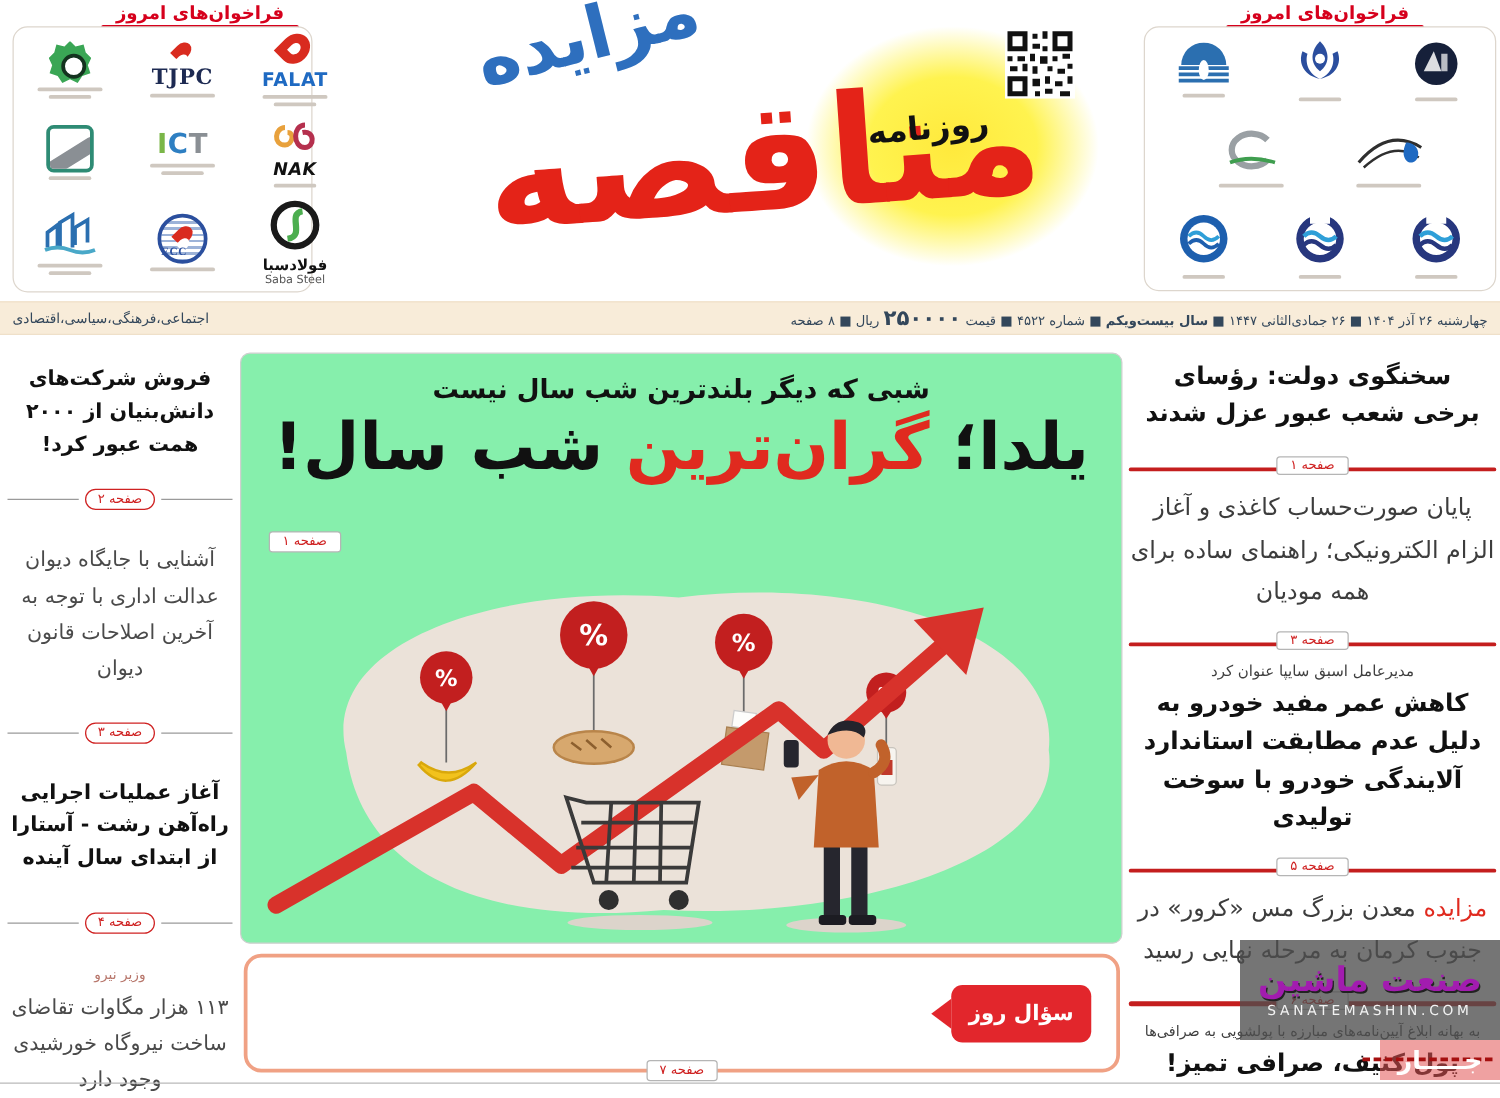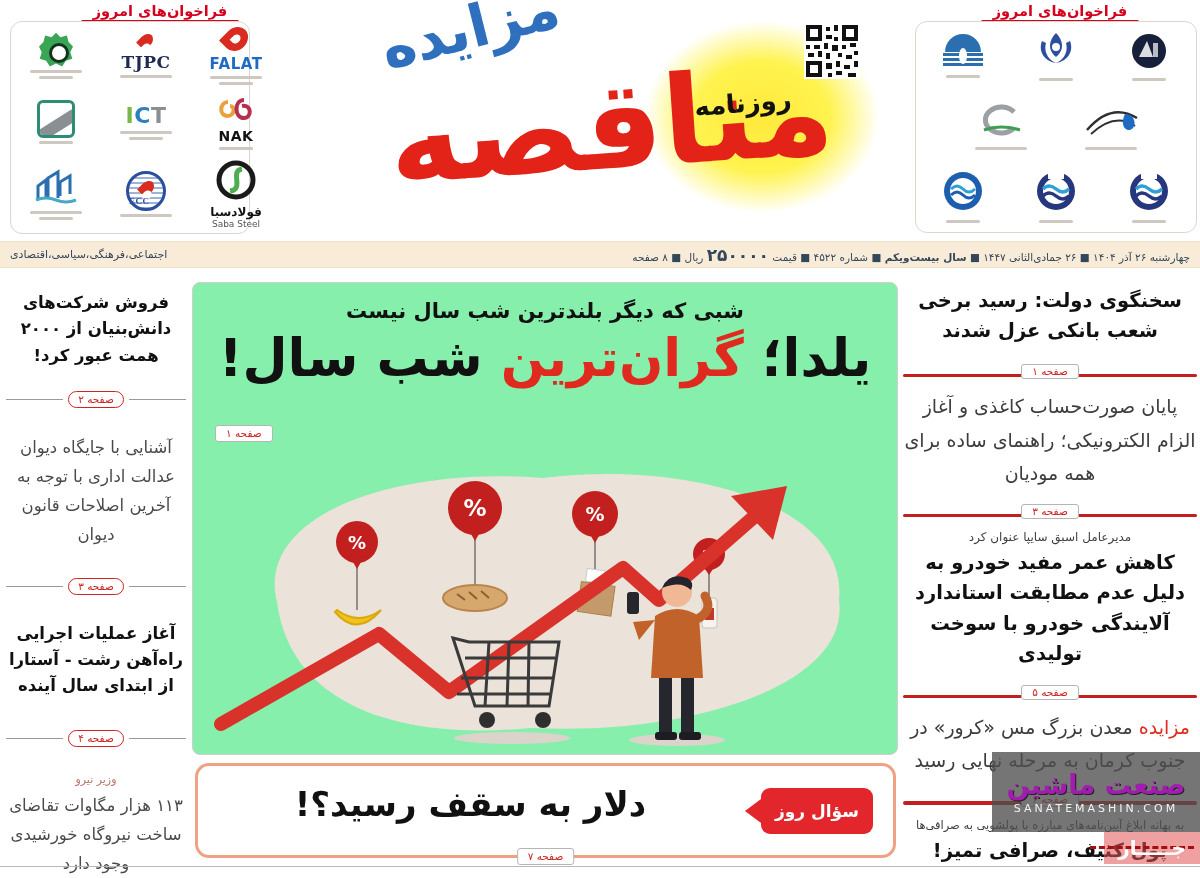--- a/index.html
+++ b/index.html
@@ -183,21 +183,21 @@
       <div class="logo-cell">
         <div class="wordmark" style="font-size:22px;"><span style="color:#7ab648;">I</span><span style="color:#2e7fc2;">C</span><span style="color:#8a8f94;">T</span></div>
         <div class="cap"></div>
           <div class="cap s"></div>
       </div>
       <div class="logo-cell">
         <svg width="44" height="30" viewBox="0 0 44 30">
           <path d="M14 8 C6 8 4 22 14 22 C20 22 22 12 16 12" stroke="#e8a13c" stroke-width="4" fill="none"></path>
           <path d="M30 6 C20 6 20 24 30 24 C38 24 38 10 28 12" stroke="#b5304e" stroke-width="4" fill="none"></path>
         </svg>
-        <div class="wordmark" style="font-size:14px;color:#111;">NAK</div>
+        <div class="wordmark" style="font-size:14px;color:#111;font-style:italic;">NAK</div>
         <div class="cap s"></div>
       </div>
       <div class="logo-cell">
         <svg width="44" height="36" viewBox="0 0 44 36">
           <g stroke="#2b6fb0" stroke-width="3" fill="none">
             <path d="M4 30 L4 18 L12 12 L12 30"></path>
               <path d="M14 30 L14 10 L24 4 L24 30"></path>
               <path d="M26 28 L26 14 L36 8 L36 26"></path>
           </g>
           <path d="M2 32 Q12 28 22 32 T42 32" stroke="#49a8c8" stroke-width="3" fill="none"></path>
@@ -416,26 +416,25 @@
         <rect x="420" y="140" width="12" height="22" rx="3" fill="#26262e"></rect>
         <path d="M492,166 Q506,158 498,144" stroke="#c1622b" stroke-width="9" fill="none" stroke-linecap="round"></path>
         <circle cx="470" cy="140" r="15" fill="#f0b894"></circle>
         <path d="M455,136 Q462,120 480,126 Q488,130 484,138 Q474,128 455,136 Z" fill="#24242c"></path>
       </g>
     </svg>
   </div>
 
   <div class="qbox">
     <div class="q-tag">سؤال روز</div>
-    <div class="q-headline">دلار به سقف رسید؟!</div>
     <div class="page-tag q-page">صفحه ۷</div>
   </div>
 
   <div class="rightcol">
-    <div class="r-title" style="padding:4px 10px 0;">سخنگوی دولت: رسید برخی شعب بانکی عزل شدند</div>
+    <div class="r-title" style="padding:4px 10px 0;">سخنگوی دولت: رؤسای برخی شعب عبور عزل شدند</div>
     <div class="r-rule" style="margin-top:14px;">
       <span class="badge">صفحه ۱</span><span class="line"></span>
     </div>
     <div class="r-title light">پایان صورت‌حساب کاغذی و آغاز الزام الکترونیکی؛ راهنمای ساده برای همه مودیان</div>
     <div class="r-rule">
       <span class="badge">صفحه ۳</span><span class="line"></span>
     </div>
     <div class="r-kicker">مدیرعامل اسبق سایپا عنوان کرد</div>
     <div class="r-title">کاهش عمر مفید خودرو به دلیل عدم مطابقت استاندارد آلایندگی خودرو با سوخت تولیدی</div>
     <div class="r-rule" style="margin-top:12px;">

